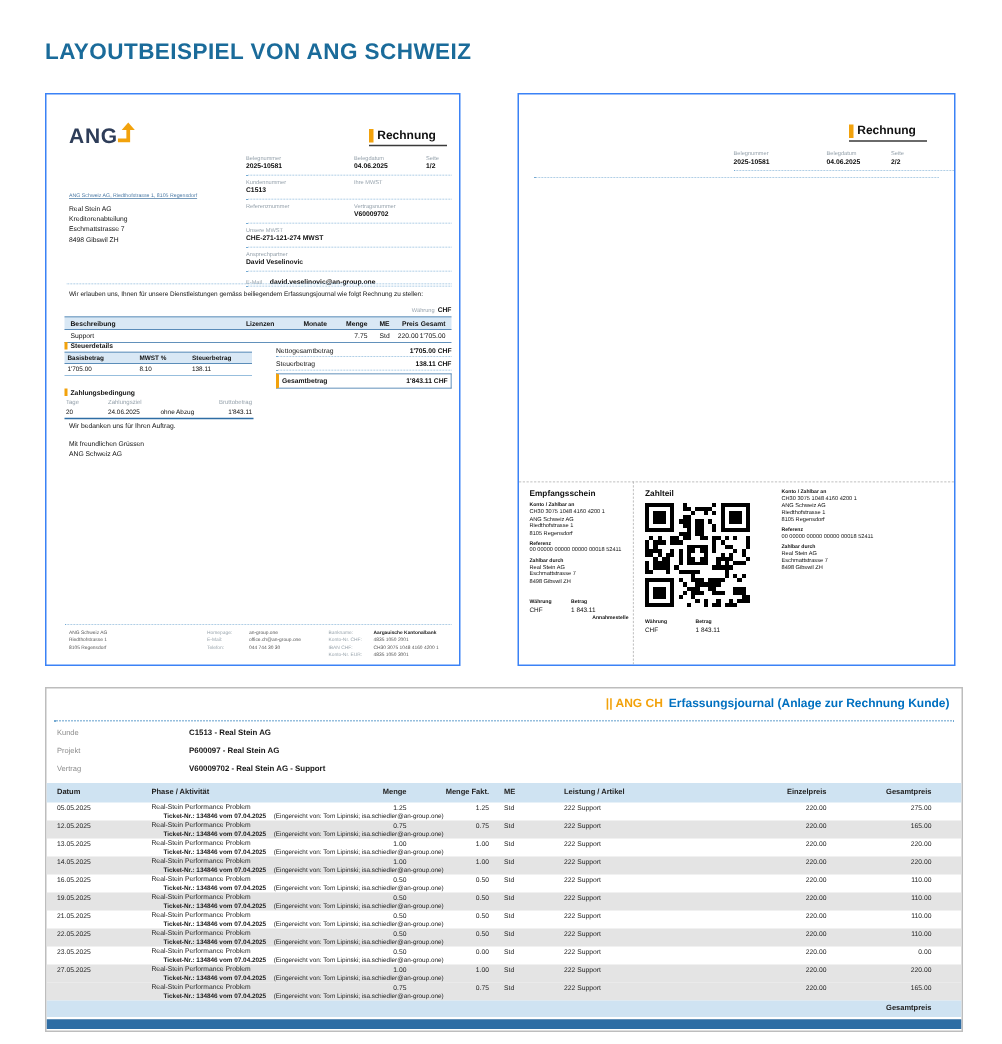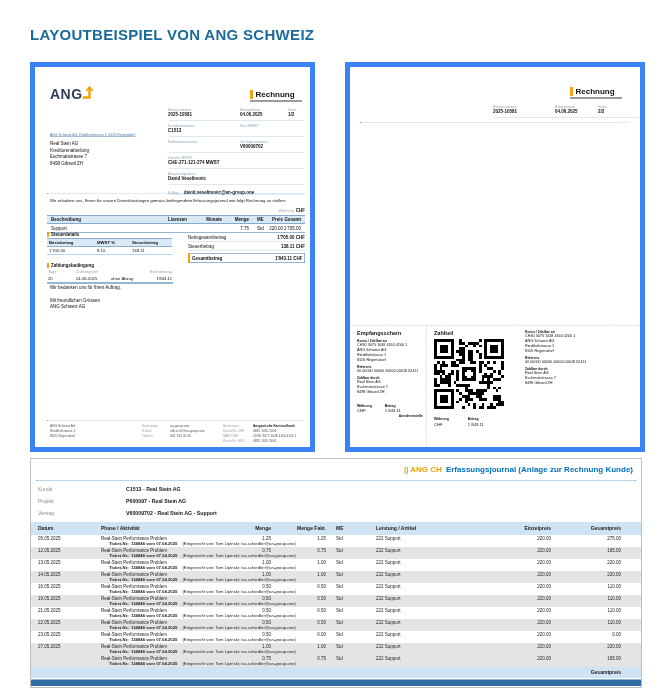--- a/index.html
+++ b/index.html
@@ -1,20 +1,20 @@
 <!DOCTYPE html>
 <html><head>
 <meta charset="utf-8">
 <style>
   html,body{margin:0;padding:0;}
   body{width:668px;height:696px;background:#ffffff;font-family:"Liberation Sans",sans-serif;position:relative;overflow:hidden;color:#111;}
   .abs{position:absolute;}
   .page-title{position:absolute;left:30px;top:26px;font-size:15px;font-weight:bold;color:#1a6b9a;letter-spacing:.3px;}
 
-  .docwrap{position:absolute;background:#fff;border:5px solid #3b82f6;overflow:hidden;}
+  .docwrap{position:absolute;background:#fff;border:1px solid #3b82f6;overflow:hidden;}
   #doc1{left:30px;top:62px;width:275px;height:380px;}
   #doc2{left:345px;top:62px;width:290px;height:380px;}
   #journal{left:30px;top:458px;width:610px;height:228px;border:1px solid #bdbdbd;}
   .canvas{position:absolute;left:0;top:0;transform:scale(.5);transform-origin:0 0;}
   #doc1 .canvas{width:550px;height:760px;}
   #doc2 .canvas{width:580px;height:760px;}
   #journal .canvas{width:1220px;height:456px;}
 
   
   .logo{left:30px;top:40px;display:flex;align-items:flex-start;}

